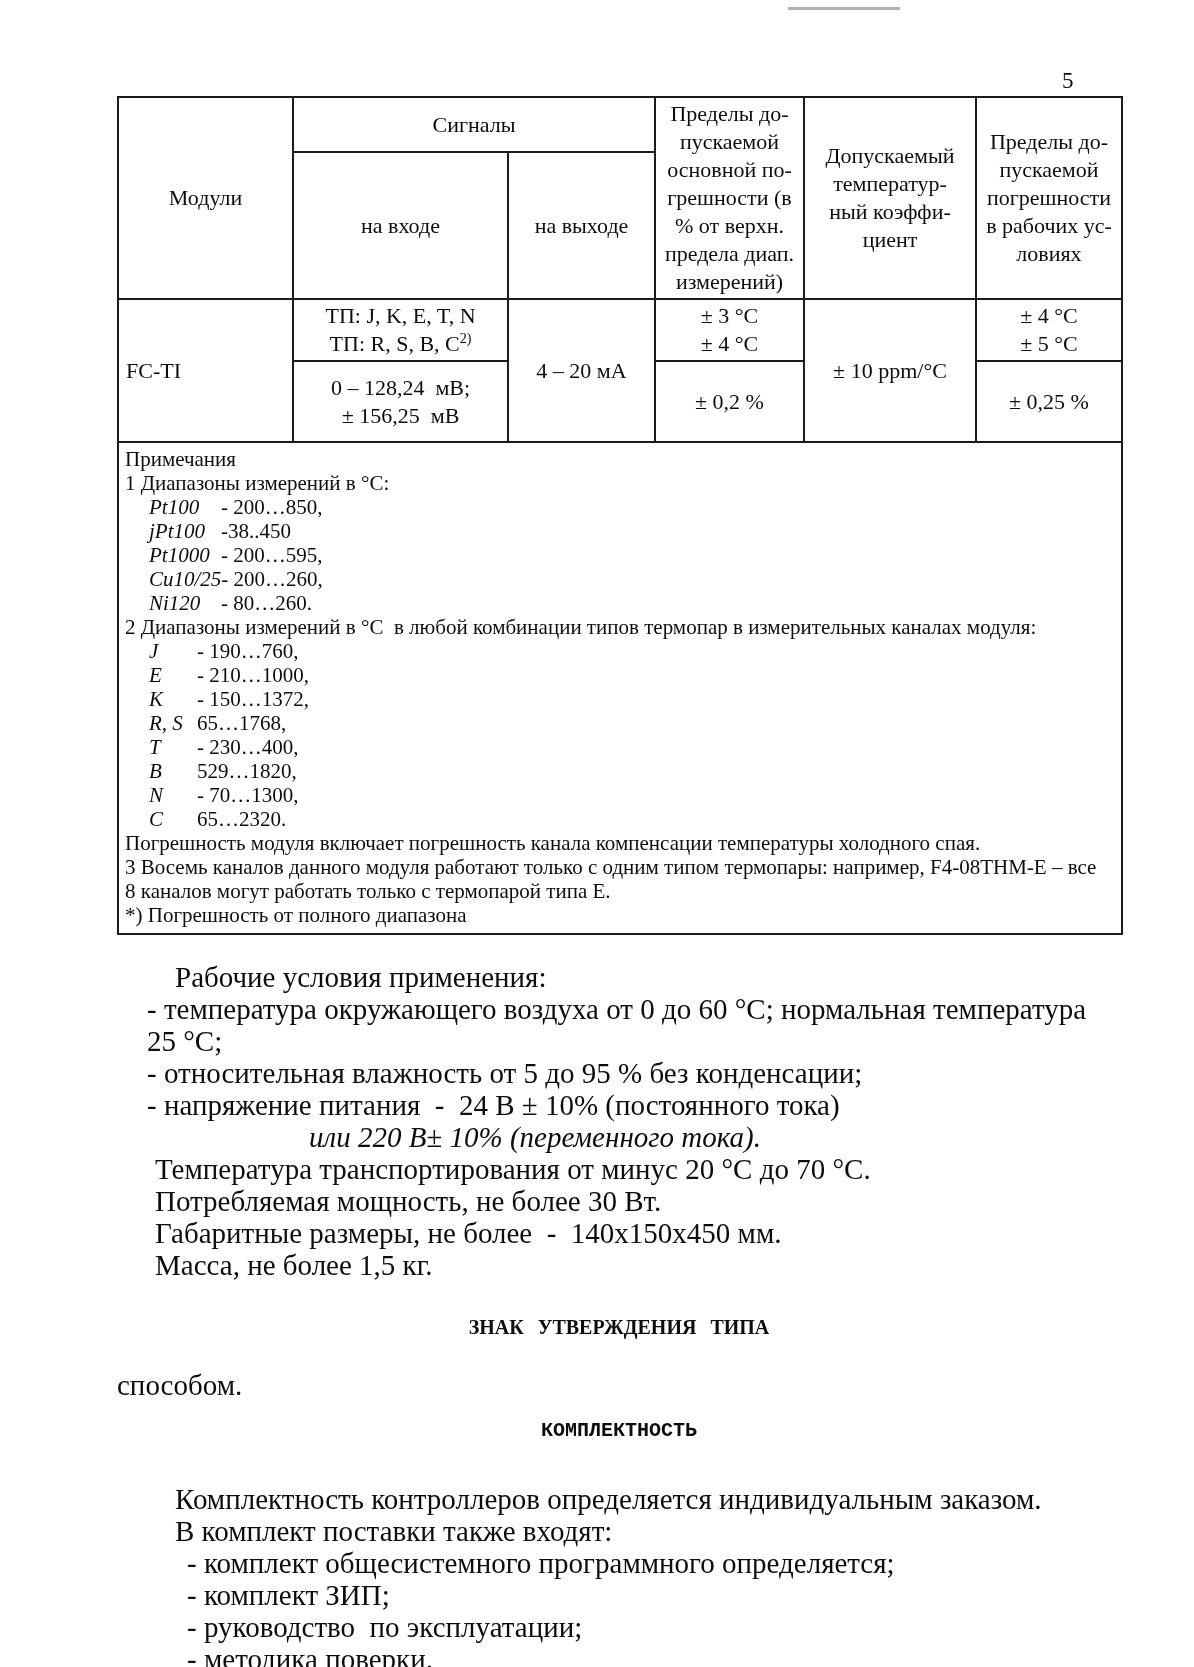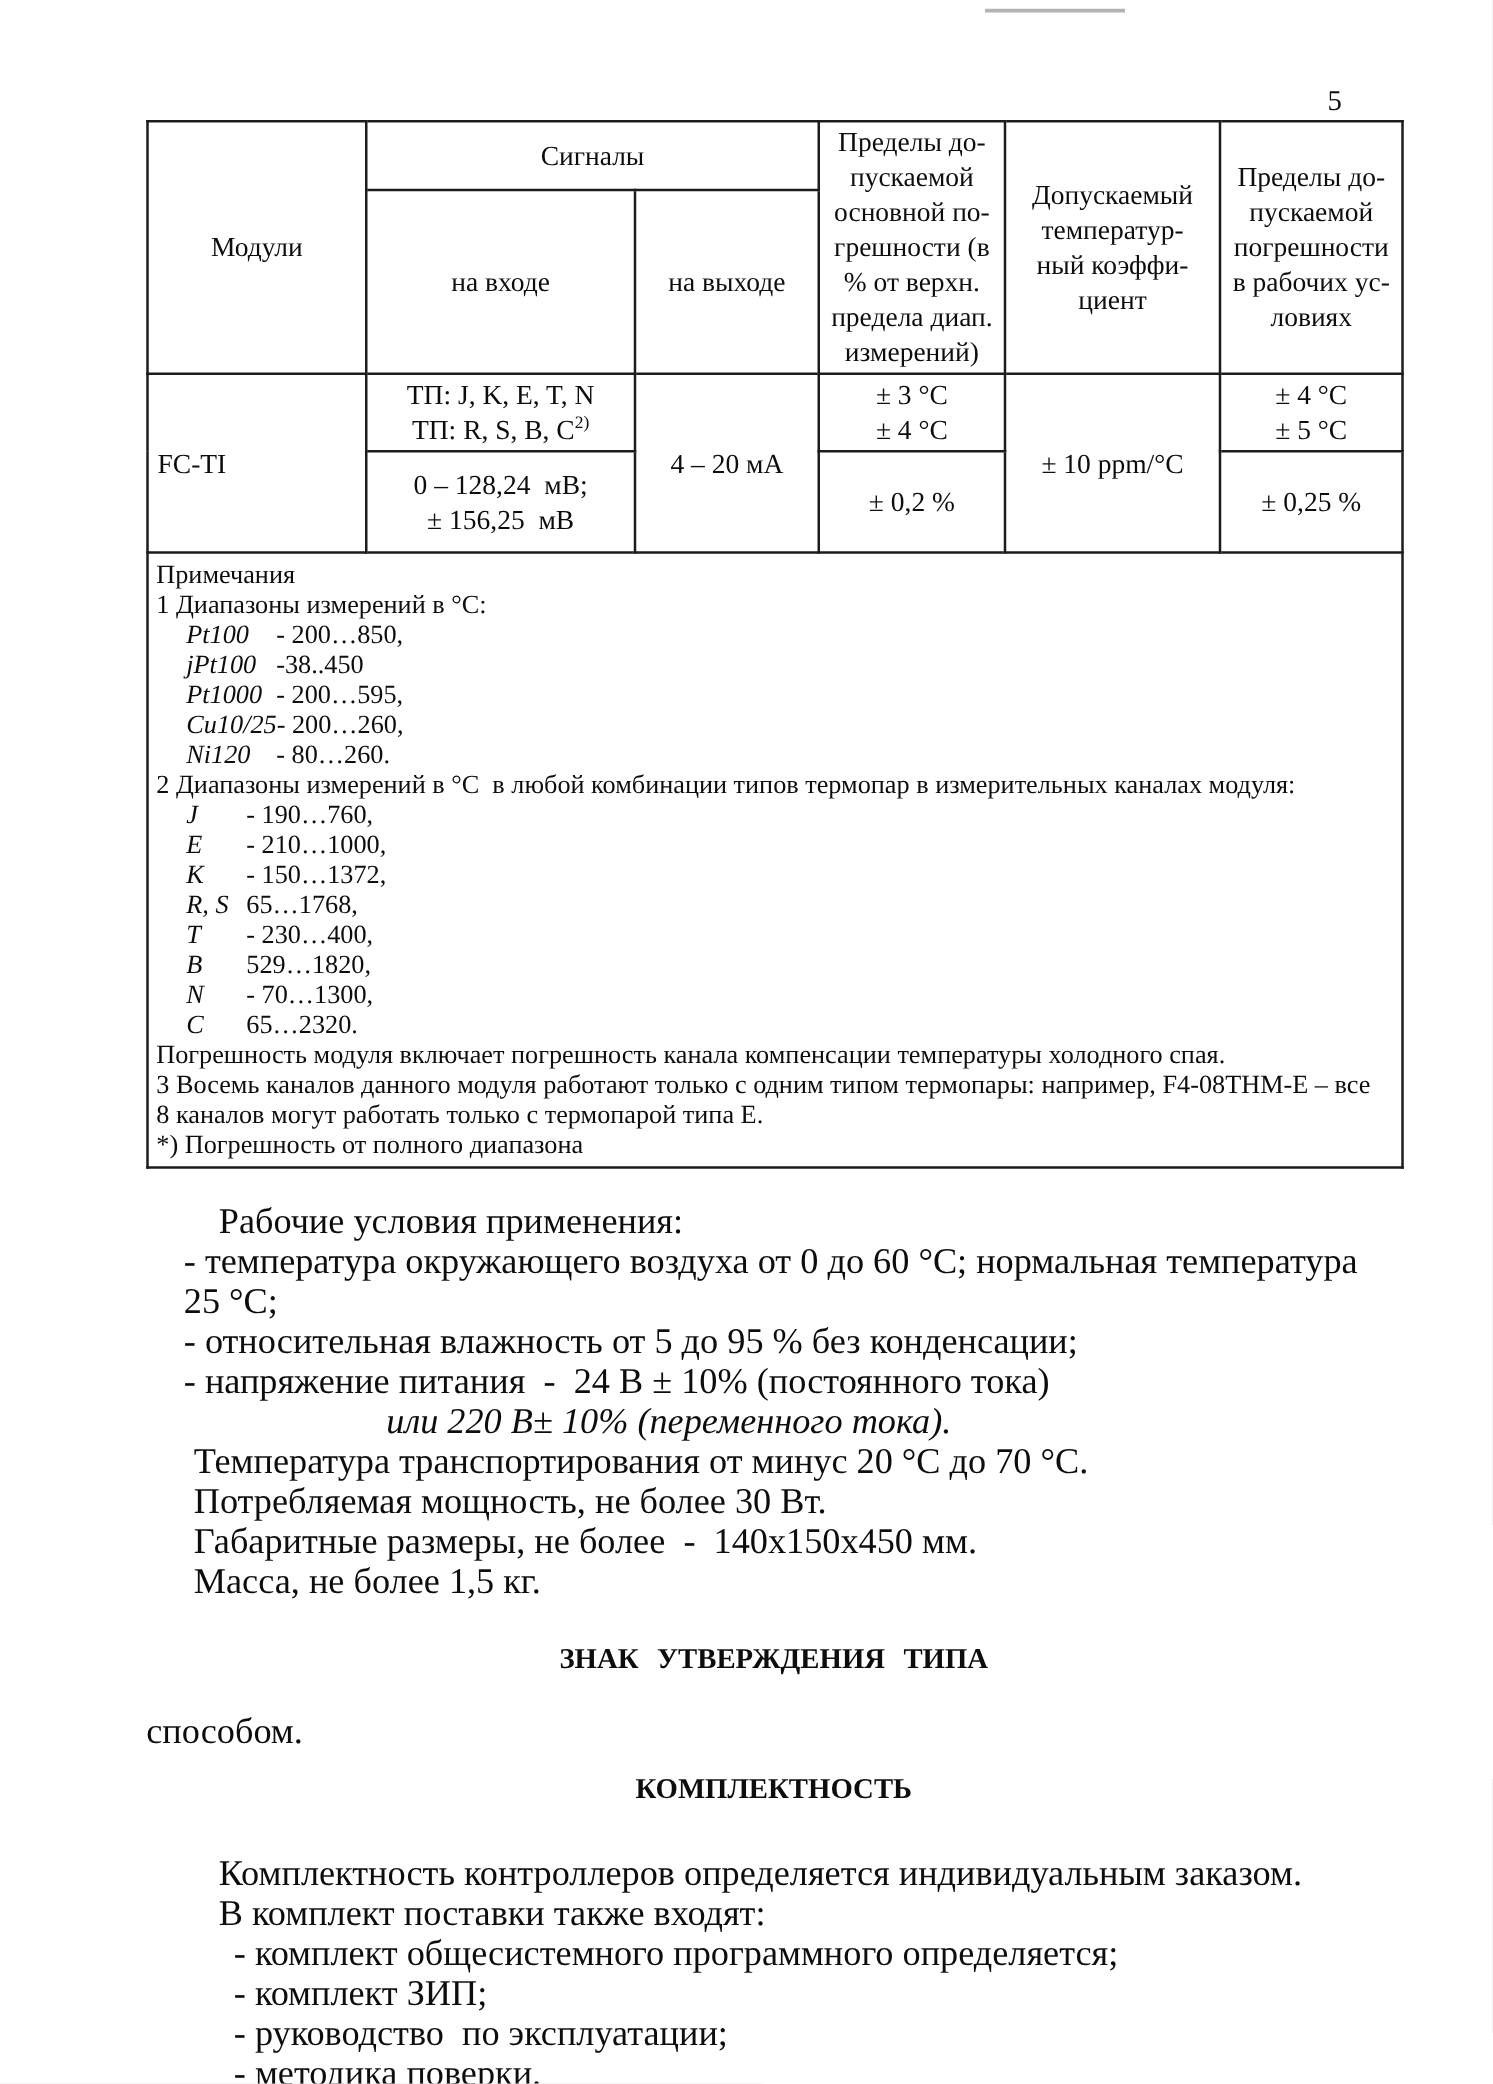--- a/index.html
+++ b/index.html
@@ -55,26 +55,26 @@
   
   .body-text { margin-left: 117px; width: 1004px; font-size: 29px; line-height: 32px; }
   .oc { margin-top: 26px; }
   .tline { white-space: pre-wrap; }
   .ind-intro { padding-left: 58px; }
   .ind-dash  { padding-left: 30px; }
   .ind-cont  { padding-left: 192px; font-style: italic; }
   .ind-plain { padding-left: 38px; }
   .ind-dash2 { padding-left: 70px; }
   .heading {
-    text-align: center; font-weight: bold; font-size: 23px;
+    text-align: center; font-weight: bold; font-size: 20px;
     word-spacing: 9px; line-height: 32px;
   }
   .h-approval { margin-top: 30px; }
   .p-approval { margin-top: 26px; }
-  .h-complete { margin-top: 14px; }
+  .h-complete { margin-top: 14px; font-family: Liberation Mono, monospace; }
   .p-complete { margin-top: 36px; }
 </style>
 </head>
 <body>
 
 <div class="page">
 
   <div class="artifact"></div>
   <div class="pageno">5</div>
 

